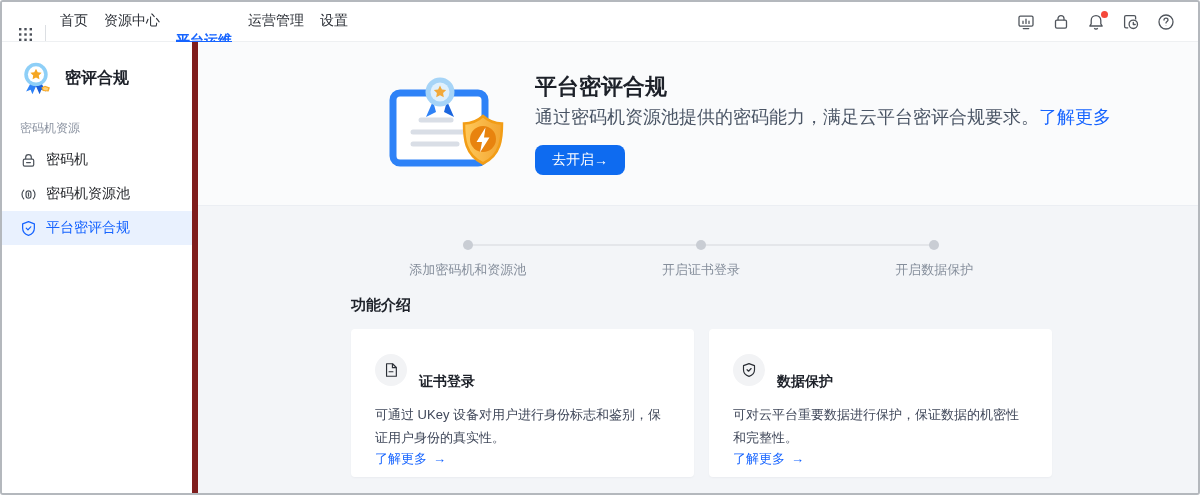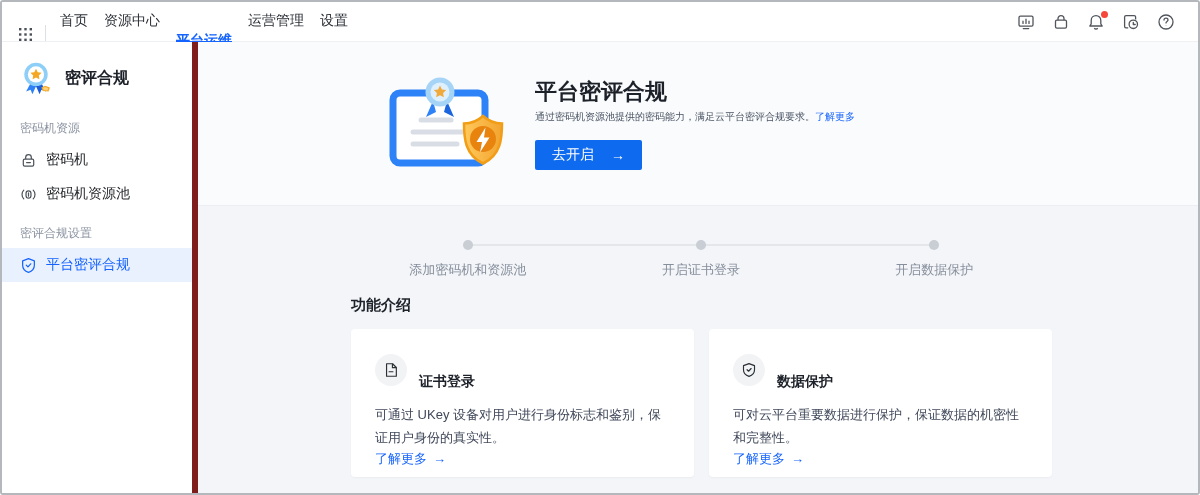--- a/index.html
+++ b/index.html
@@ -32,23 +32,23 @@
   .side-item .si-icon{display:inline-flex;color:#4E545C;}
   .side-item.active{background:var(--selected_bg);color:var(--accent);}
   .side-item.active .si-icon{color:var(--accent);}
 
   .main{flex:1;display:flex;flex-direction:column;min-width:0;}
 
   
   .hero{height:164px;flex:0 0 164px;background:#FAFBFC;border-bottom:1px solid #EBEEF3;display:flex;align-items:center;padding-left:190px;gap:22px;}
   .hero-text{display:flex;flex-direction:column;align-items:flex-start;}
   .hero-title{font-size:22px;font-weight:bold;color:#1D2129;}
-  .hero-desc{margin-top:3px;font-size:10px;color:#4A5565;}
+  .hero-desc{margin-top:3px;font-size:18px;color:#4A5565;}
   .hero-link{color:var(--accent);text-decoration:none;cursor:pointer;}
-  .primary-btn{margin-top:16px;display:inline-flex;align-items:center;gap:17px;background:var(--button);color:#fff;border:none;font-size:14px;font-family:inherit;padding:6px 17px;border-radius:2px;cursor:pointer;}
+  .primary-btn{margin-top:16px;display:inline-flex;align-items:center;gap:0;background:var(--button);color:#fff;border:none;font-size:14px;font-family:inherit;padding:6px 17px;border-radius:8px;cursor:pointer;}
 
   
   .lower{flex:1;background:#F3F5F8;padding:18px 150px 20px 153px;}
   .sec-heading{font-size:15px;font-weight:bold;color:#1D2129;}
   .stepper{position:relative;width:700px;margin-top:16px;height:46px;}
   .step-line{position:absolute;top:4px;left:calc(100%/6);right:calc(100%/6);height:2px;background:#E4E6EA;}
   .steps{position:relative;display:flex;}
   .step{flex:1;display:flex;flex-direction:column;align-items:center;}
   .dot{width:10px;height:10px;border-radius:50%;background:#C9CDD4;}
   .step-label{margin-top:11px;font-size:13px;color:#868F9C;}
@@ -163,21 +163,20 @@
         <span class="si-icon">
           <svg width="17" height="17" viewBox="0 0 18 18" fill="none" stroke="currentColor" stroke-width="1.3">
             <path d="M4 4.4a6.6 6.6 0 0 0 0 9.2M14 4.4a6.6 6.6 0 0 1 0 9.2" stroke-linecap="round"></path>
             <rect x="6.4" y="5.2" width="5.2" height="7.6" rx="2.6"></rect>
             <path d="M9 7.2v3.6" stroke-linecap="round"></path>
           </svg>
         </span>
         <span>密码机资源池</span>
       </div>
 
-      <div class="sec-label">密评合规设置</div>
 
       <div class="side-item active">
         <span class="si-icon">
           <svg width="17" height="17" viewBox="0 0 18 18" fill="none" stroke="currentColor" stroke-width="1.3">
             <path d="M9 1.8l6.2 2.3v4.7c0 3.8-2.4 6.3-6.2 7.4-3.8-1.1-6.2-3.6-6.2-7.4V4.1z" stroke-linejoin="round"></path>
             <path d="M6.6 8.6l1.8 1.8 3-3.2" stroke-linecap="round" stroke-linejoin="round"></path>
           </svg>
         </span>
         <span>平台密评合规</span>
       </div>

